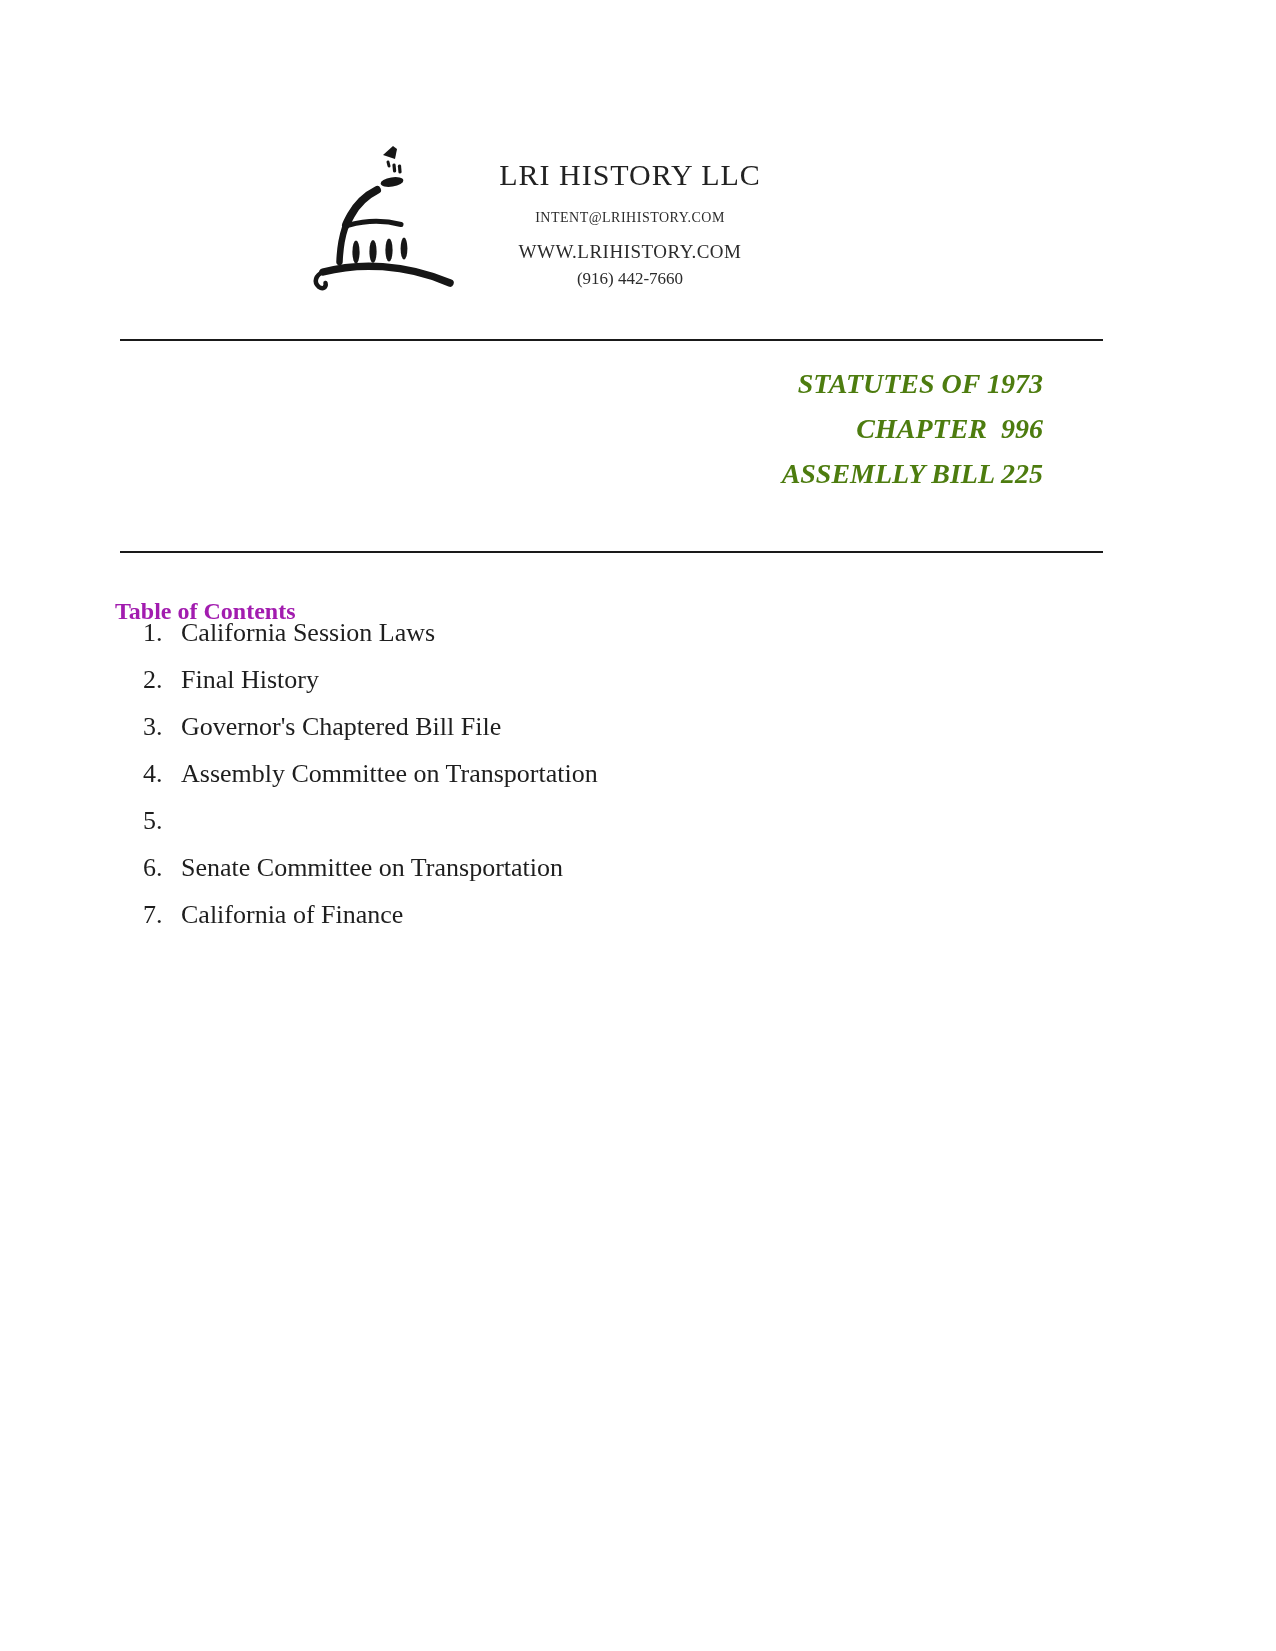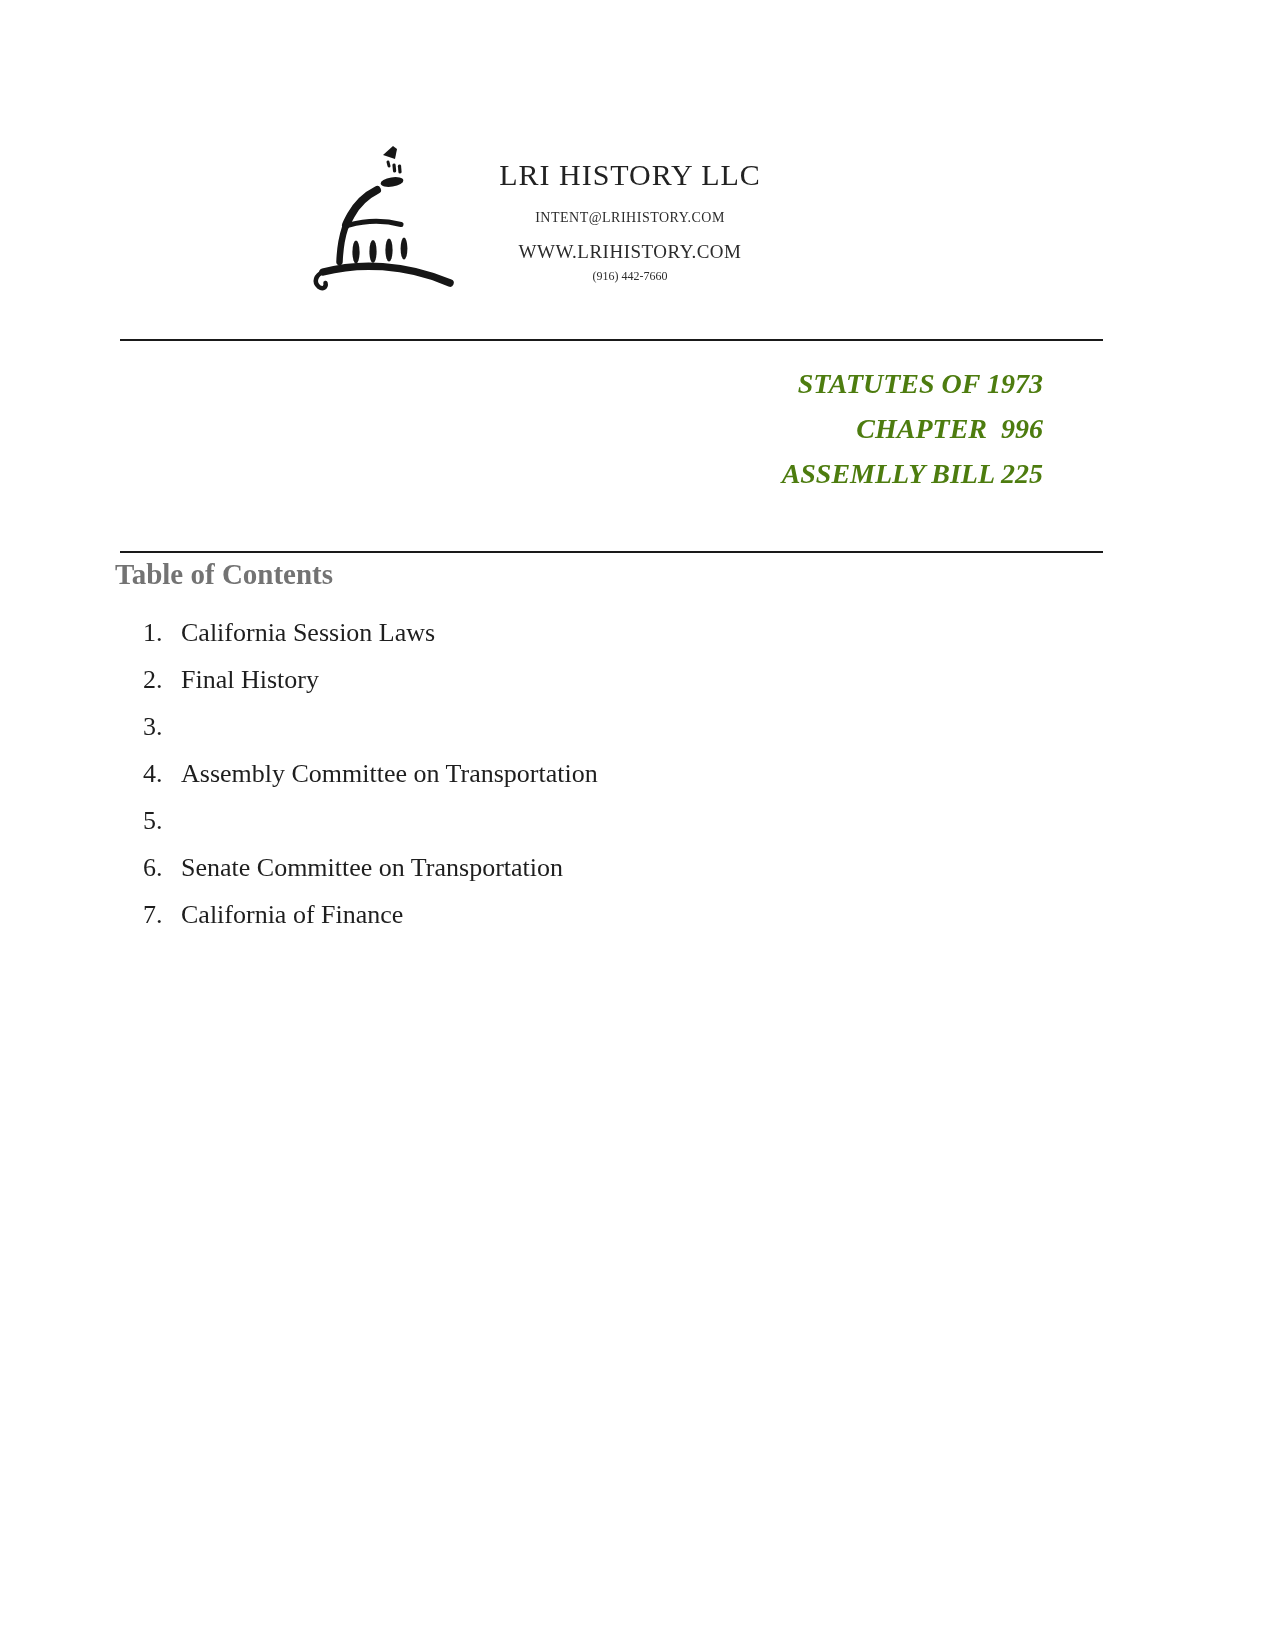--- a/index.html
+++ b/index.html
@@ -35,21 +35,21 @@
   }
   .contact-line {
     position: absolute;
     left: 428px;
     width: 404px;
     text-align: center;
     color: #2b2b2b;
   }
   .email   { top: 210px; font-size: 14px; letter-spacing: 0.5px; }
   .website { top: 241px; font-size: 19px; letter-spacing: 0.5px; }
-  .phone   { top: 269px; font-size: 12px; }
+  .phone   { top: 269px; font-size: 17px; }
   .rule {
     position: absolute;
     left: 120px;
     width: 983px;
     height: 2px;
     background: #1a1a1a;
   }
   .rule-1 { top: 339px; }
   .rule-2 { top: 551px; }
   .case-header {
@@ -61,24 +61,24 @@
     font-weight: bold;
     font-size: 28px;
     line-height: 45px;
     color: #4d7c0f;
     font-style: italic;
   }
   .case-line { white-space: pre; }
   .toc-title {
     position: absolute;
     left: 115px;
-    top: 558px;
-    font-size: 29px;
+    top: 598px;
+    font-size: 24px;
     font-weight: bold;
-    color: #737373;
+    color: #a21caf;
   }
   .toc-list {
     position: absolute;
     left: 143px;
     top: 618px;
     font-size: 26px;
     color: #1e1e1e;
   }
   .toc-item {
     display: flex;
@@ -145,20 +145,21 @@
     <div class="toc-item">
       <span class="toc-num">1.</span>
       <span class="toc-label">California Session Laws</span>
     </div>
     <div class="toc-item">
       <span class="toc-num">2.</span>
       <span class="toc-label">Final History</span>
     </div>
     <div class="toc-item">
       <span class="toc-num">3.</span>
+      <span class="toc-label">Governor's Chaptered Bill File</span>
     </div>
     <div class="toc-item">
       <span class="toc-num">4.</span>
       <span class="toc-label">Assembly Committee on Transportation</span>
     </div>
     <div class="toc-item">
       <span class="toc-num">5.</span>
     </div>
     <div class="toc-item">
       <span class="toc-num">6.</span>

